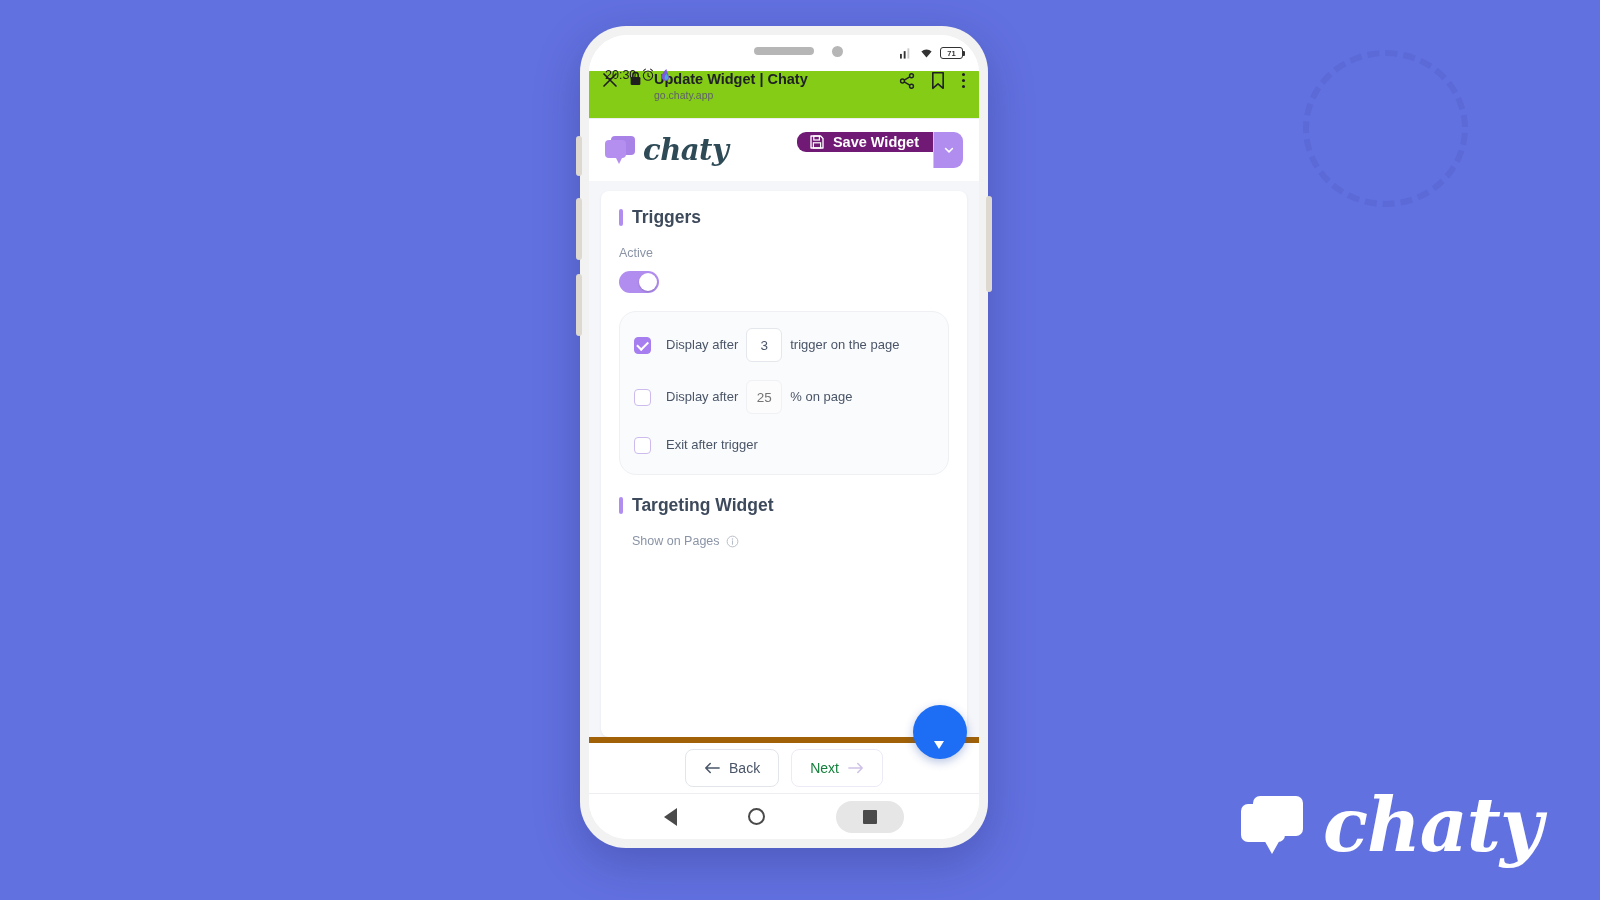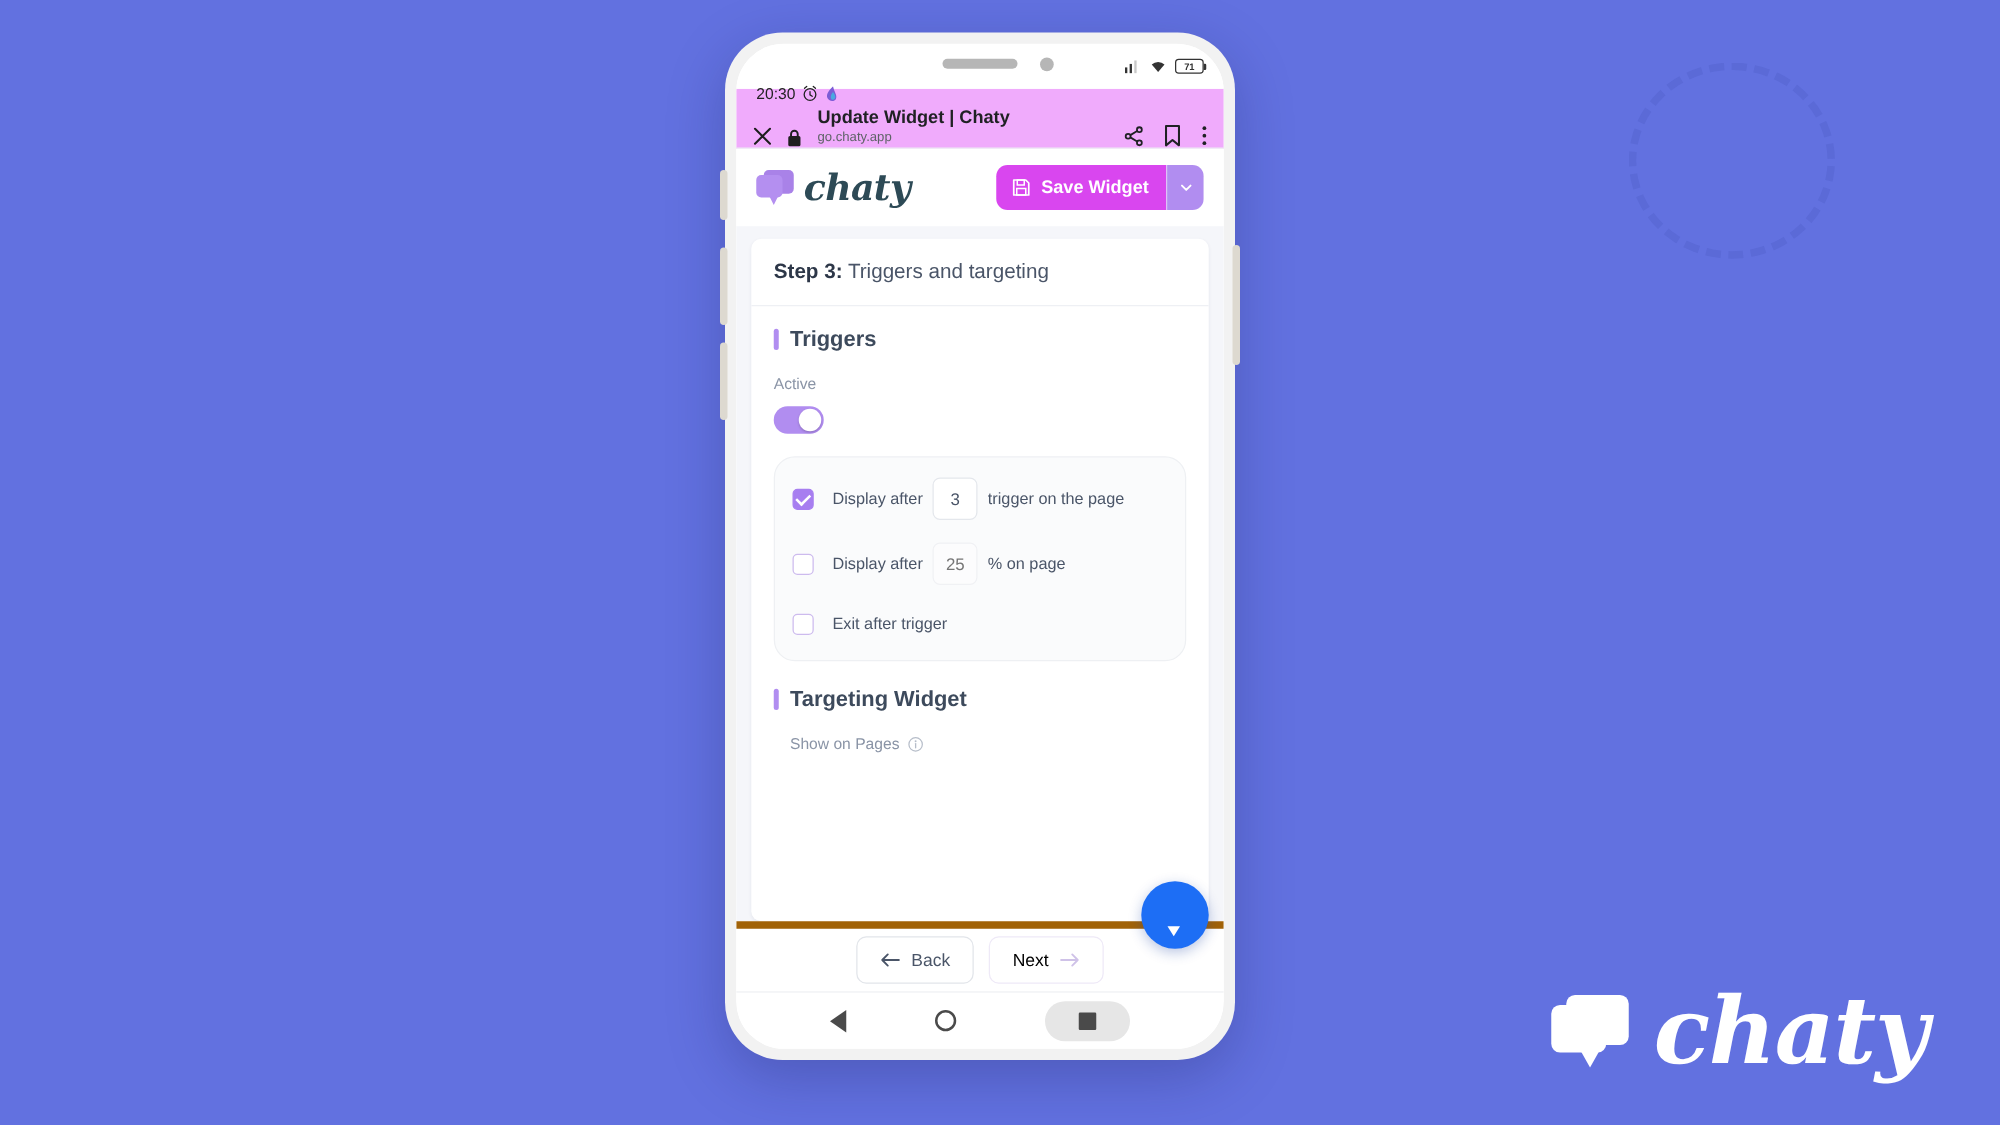--- a/index.html
+++ b/index.html
@@ -100,23 +100,23 @@
     position:relative; font-weight:600;
   }
   .batt:after {
     content:""; position:absolute; right:-3px; top:3px;
     width:2px; height:5px; background:#333; border-radius:0 1px 1px 0;
   }
 
   
   .browser-bar {
     flex:0 0 48px;
-    display:flex; align-items:flex-end;
+    display:flex; align-items:flex-start;
     padding:0 12px; gap:10px;
-    background:#f0abfc;
+    background:#84cc16;
     border-bottom:1px solid #eceef1;
   }
   .bb-close { font-size:20px; color:#1f1f1f; line-height:1; cursor:pointer; }
   .bb-lock { flex:0 0 auto; }
   .bb-titlewrap { flex:1 1 auto; min-width:0; margin-left:2px; }
   .bb-title {
     font-size:14.5px; color:#202124; font-weight:600;
     white-space:nowrap; overflow:hidden; text-overflow:ellipsis; line-height:1.2;
   }
   .bb-url { font-size:10.5px; color:#5f6368; line-height:1.4; }
@@ -145,23 +145,23 @@
     position:absolute; left:10px; top:20px; width:0; height:0;
     border-left:4.5px solid transparent; border-right:4.5px solid transparent;
     border-top:8px solid #b48ff0;
   }
   .logo-text {
     font-family:"DejaVu Serif", serif; font-style:italic; font-weight:700;
     font-size:29px; color:#2d4a56; letter-spacing:-.5px;
   }
   .save-group { display:flex; align-items:stretch; }
   .save-btn {
-    background:#d946ef; color:#fff; border:none;
+    background:#701a75; color:#fff; border:none;
     border-radius:9px 0 0 9px;
-    padding:0 14px 0 12px; height:36px;
+    padding:0 14px 0 12px; height:20px;
     display:flex; align-items:center; gap:8px;
     font-size:14.5px; font-weight:700; cursor:pointer;
     font-family:"Liberation Sans", sans-serif;
   }
   .save-caret {
     background:#b18df0; border:none; border-left:1px solid rgba(255,255,255,.45);
     border-radius:0 9px 9px 0; width:30px; height:36px;
     display:flex; align-items:center; justify-content:center; cursor:pointer;
   }
 
@@ -241,21 +241,21 @@
     display:flex; align-items:center; justify-content:center; gap:12px;
     position:relative;
   }
   .nav-btn {
     display:flex; align-items:center; gap:9px;
     height:38px; padding:0 18px;
     border:1px solid #e2e5ea; border-radius:8px; background:#fff;
     font-size:14px; color:#4a5568; font-weight:500; cursor:pointer;
     font-family:"Liberation Sans", sans-serif;
   }
-  .nav-btn.disabled { color:#000000; border-color:#eee9f7; cursor:default; }
+  .nav-btn.disabled { color:#15803d; border-color:#eee9f7; cursor:default; }
   .chat-fab {
     position:absolute; right:12px; bottom:34px;
     width:54px; height:54px; border-radius:50%;
     background:#1d6ef5; box-shadow:0 3px 10px rgba(20,60,160,.3);
     display:flex; align-items:center; justify-content:center; cursor:pointer;
   }
   .fab-bubble { position:relative; width:26px; height:19px; }
   .fab-bubble .body { width:26px; height:19px; background:#fff; border-radius:3px; }
   .fab-bubble .tip {
     position:absolute; left:7px; top:18px; width:0; height:0;
@@ -377,23 +377,20 @@
         <button class="save-caret">
           <svg width="12" height="12" viewBox="0 0 14 14">
             <path d="M3 5.2 L7 9.2 L11 5.2" fill="none" stroke="#fff" stroke-width="1.8" stroke-linecap="round" stroke-linejoin="round"></path>
           </svg>
         </button>
       </div>
     </div>
 
     <div class="page-body">
       <div class="card">
-        <div class="card-head">
-          <b>Step 3:</b><span> Triggers and targeting</span>
-        </div>
 
         <div class="card-scroll">
 
           <div class="sec-title">
             <span class="sec-bar"></span>
             <span>Triggers</span>
           </div>
 
           <div class="field-label">Active</div>
           <div class="toggle">

